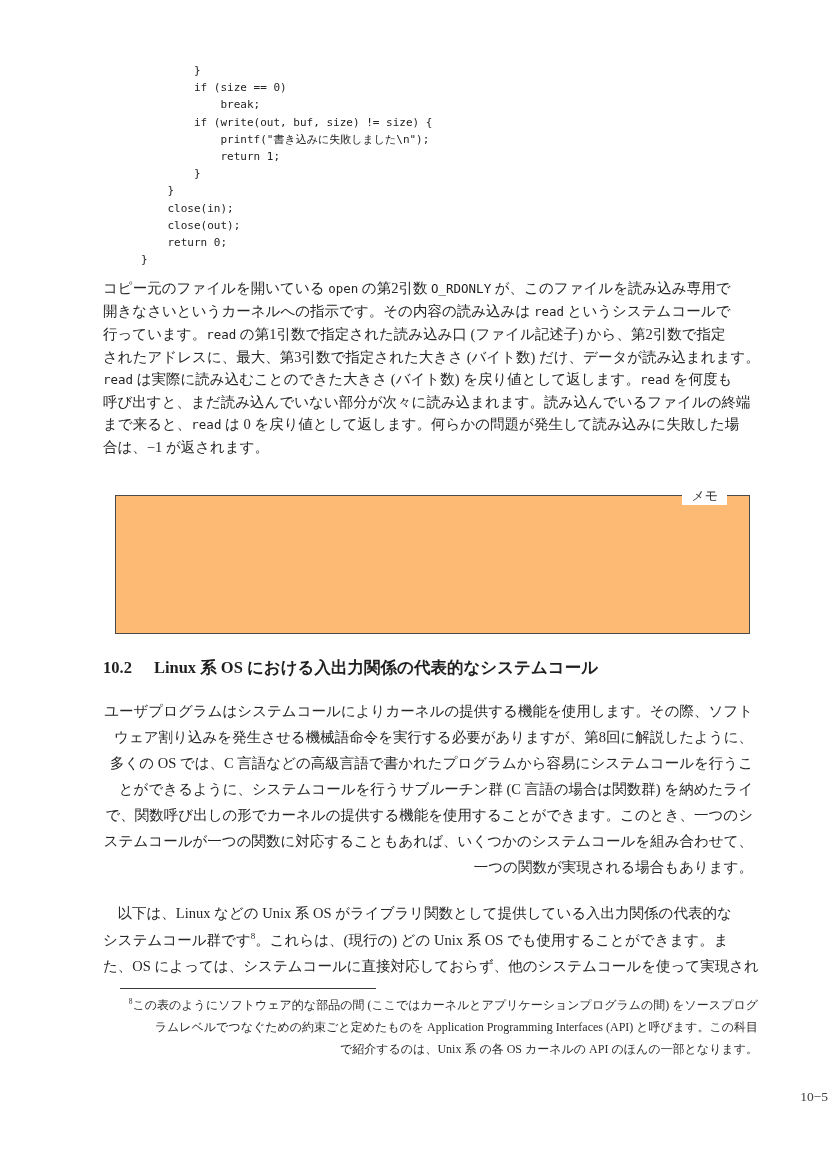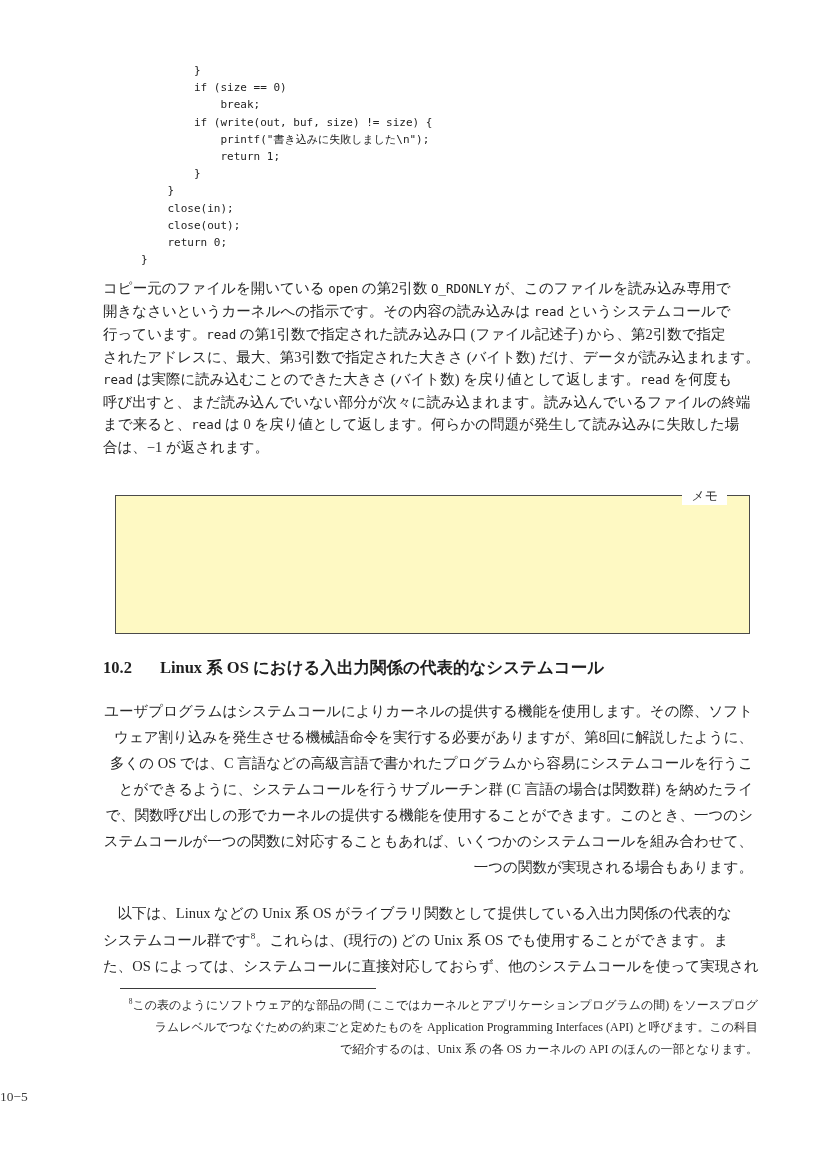--- a/index.html
+++ b/index.html
@@ -51,21 +51,21 @@
   .para1 { top: 277px; line-height: 22px; }
   .para2 { top: 698px; line-height: 26px; text-align: right; }
   .para3 { top: 900px; line-height: 26.5px; }
   .memo-box {
     position: absolute;
     left: 115px;
     top: 495px;
     width: 633px;
     height: 137px;
     border: 1.4px solid #4a4a4a;
-    background: #fef9c3;
+    background: #fdba74;
   }
   .memo-label {
     position: absolute;
     top: -10px;
     right: 22px;
     background: #ffffff;
     padding: 0 9px;
     font-size: 13px;
     color: #333333;
     line-height: 19px;
@@ -74,21 +74,21 @@
     position: absolute;
     left: 103px;
     top: 657px;
     width: 650px;
     font-size: 16.5px;
     font-weight: bold;
     color: #1f1f1f;
     white-space: nowrap;
   }
   .section-heading .section-number {
-    margin-right: 28px;
+    margin-right: 22px;
   }
   .footnote-rule {
     position: absolute;
     left: 120px;
     top: 988px;
     width: 256px;
     height: 1px;
     background: #3a3a3a;
   }
   .footnote {
@@ -102,21 +102,21 @@
     text-align: right;
   }
   .footnote .tline {
     white-space: nowrap;
   }
   .page-number {
     position: absolute;
     left: 0;
     top: 1089px;
     width: 828px;
-    text-align: left;
+    text-align: right;
     font-size: 13.5px;
     color: #3c3c3c;
   }
 </style>
 </head>
 <body>
 
 <div class="page">
 
   <pre class="code-block">        }

